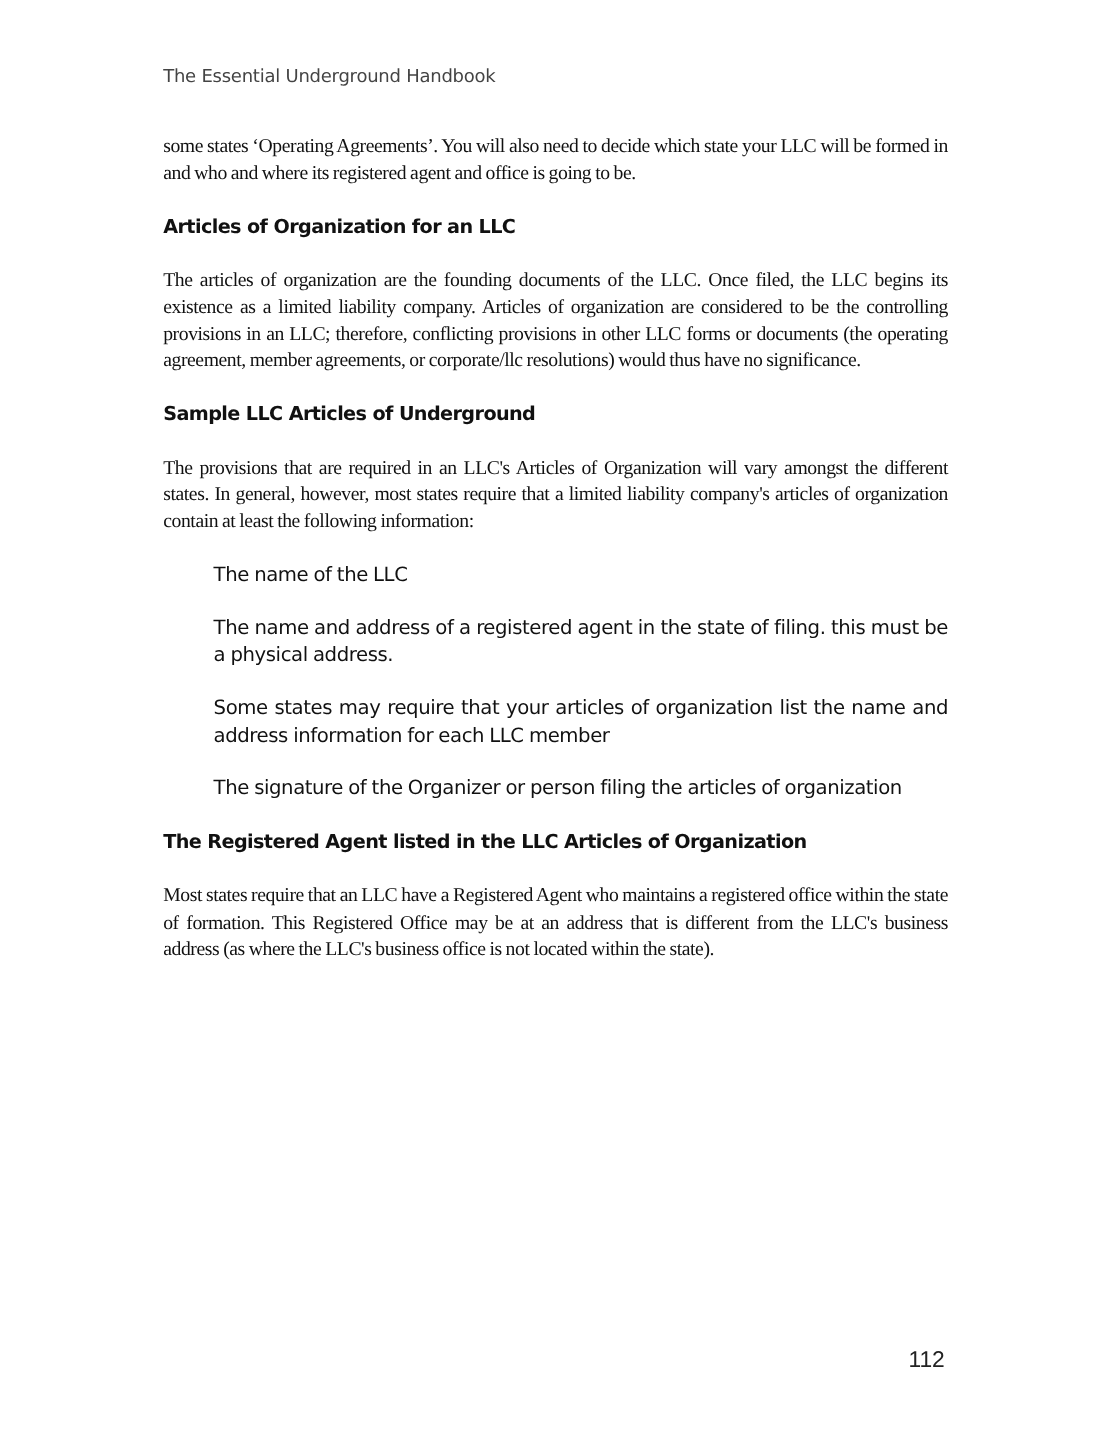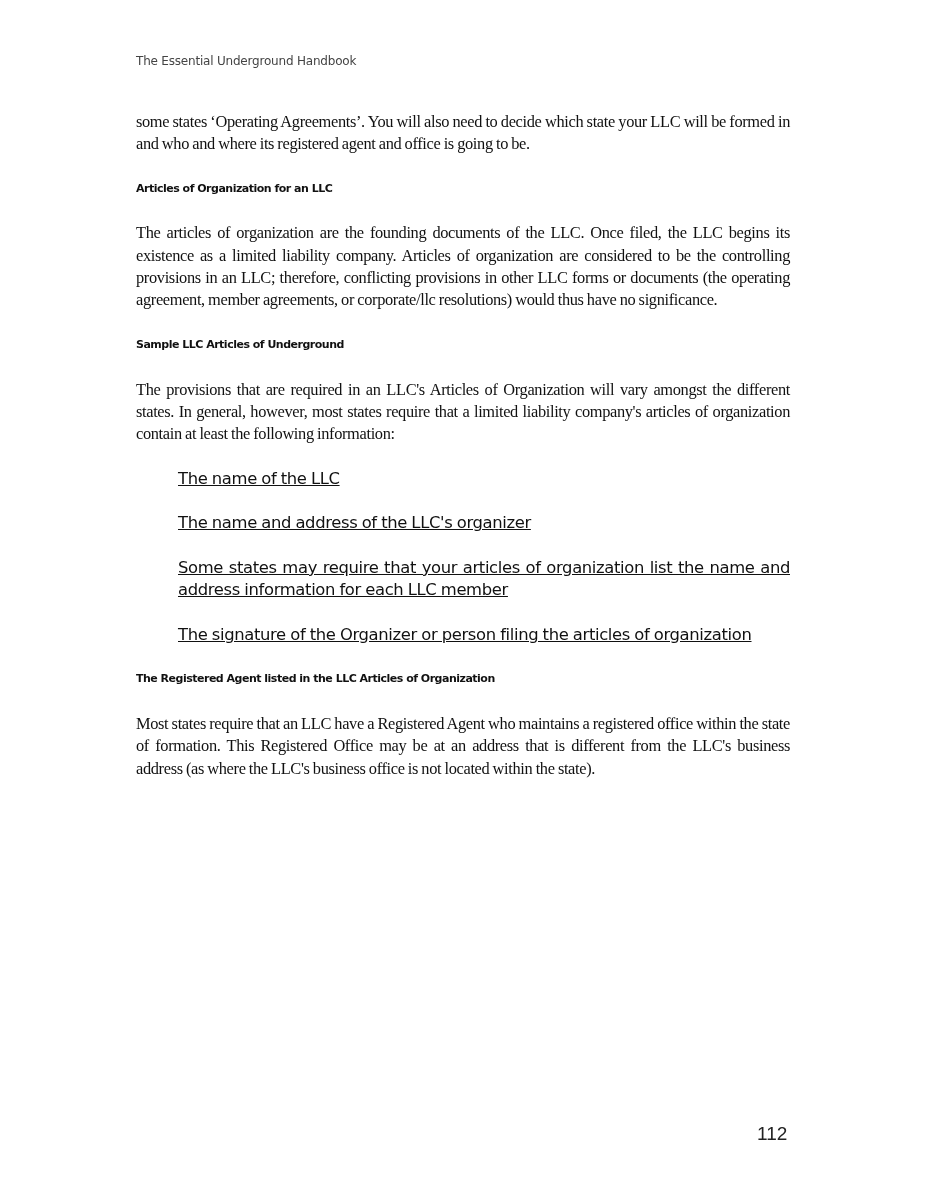--- a/index.html
+++ b/index.html
@@ -1,27 +1,27 @@
 <!DOCTYPE html>
 <html><head>
 <meta charset="utf-8">
 <style>
   html, body { margin: 0; padding: 0; background: #ffffff; }
   body { width: 926px; height: 1198px; position: relative; overflow: hidden; color: #111; }
   .running-head {
     position: absolute; left: 136px; top: 54px;
-    font-family: "DejaVu Sans", sans-serif; font-size: 12px; color: #444; letter-spacing: -0.2px;
+    font-family: "DejaVu Sans", sans-serif; font-size: 15px; color: #444; letter-spacing: -0.2px;
   }
   .content {
     position: absolute; left: 136px; top: 111px; width: 654px;
     font-family: "DejaVu Sans", sans-serif; font-size: 16.4px; line-height: 22.3px; color: #111;
   }
   .para { margin: 0 0 22.3px 0; text-align: justify; text-align-last: left; letter-spacing: -0.35px; word-spacing: -0.5px; font-family: Liberation Serif, serif; }
-  .heading { margin: 0 0 22.3px 0; font-weight: bold; letter-spacing: -0.5px; font-size: 11px; }
-  .list { margin: 0; padding: 0; list-style: none; text-decoration: underline; }
+  .heading { margin: 0 0 22.3px 0; font-weight: bold; letter-spacing: -0.5px; font-size: 16px; }
+  .list { margin: 0; padding: 0; list-style: none; }
   .list-item { margin: 0 0 22.3px 42px; text-align: justify; text-align-last: left; letter-spacing: -0.35px; word-spacing: -0.5px; }
   .page-number {
     position: absolute; left: 757px; top: 1123px;
     font-family: "Liberation Sans", sans-serif; font-size: 19px; color: #222;
   }
 </style>
 </head>
 <body>
 
 <div class="running-head">The Essential Underground Handbook</div>
@@ -30,21 +30,21 @@
   <p class="para">some states ‘Operating Agreements’. You will also need to decide which state your LLC will be formed in and who and where its registered agent and office is going to be.</p>
 
   <p class="heading">Articles of Organization for an LLC</p>
   <p class="para">The articles of organization are the founding documents of the LLC. Once filed, the LLC begins its existence as a limited liability company. Articles of organization are considered to be the controlling provisions in an LLC; therefore, conflicting provisions in other LLC forms or documents (the operating agreement, member agreements, or corporate/llc resolutions) would thus have no significance.</p>
 
   <p class="heading">Sample LLC Articles of Underground</p>
   <p class="para">The provisions that are required in an LLC's Articles of Organization will vary amongst the different states.  In general, however, most states require that a limited liability company's articles of organization contain at least the following information:</p>
 
   <ul class="list">
     <li class="list-item">The name of the LLC</li>
-    <li class="list-item">The name and address of the LLC's organizer</li>
+    <li class="list-item">The name and address of a registered agent in the state of filing.  this must be a physical address.</li>
     <li class="list-item">Some states may require that your articles of organization list the name and address information for each LLC member</li>
     <li class="list-item">The signature of the Organizer or person filing the articles of organization</li>
   </ul>
 
   <p class="heading">The Registered Agent listed in the LLC Articles of Organization</p>
   <p class="para">Most states require that an LLC have a Registered Agent who maintains a registered office within the state of formation.  This Registered Office may be at an address that is different from the LLC's business address (as where the LLC's business office is not located within the state).</p>
 </div>
 
 <div class="page-number">112</div>
 

